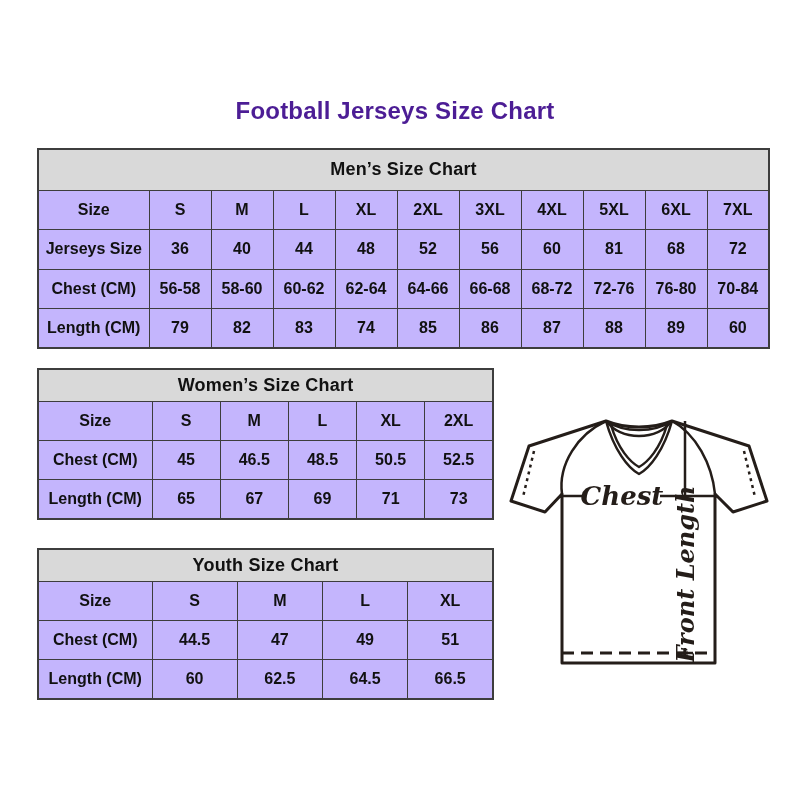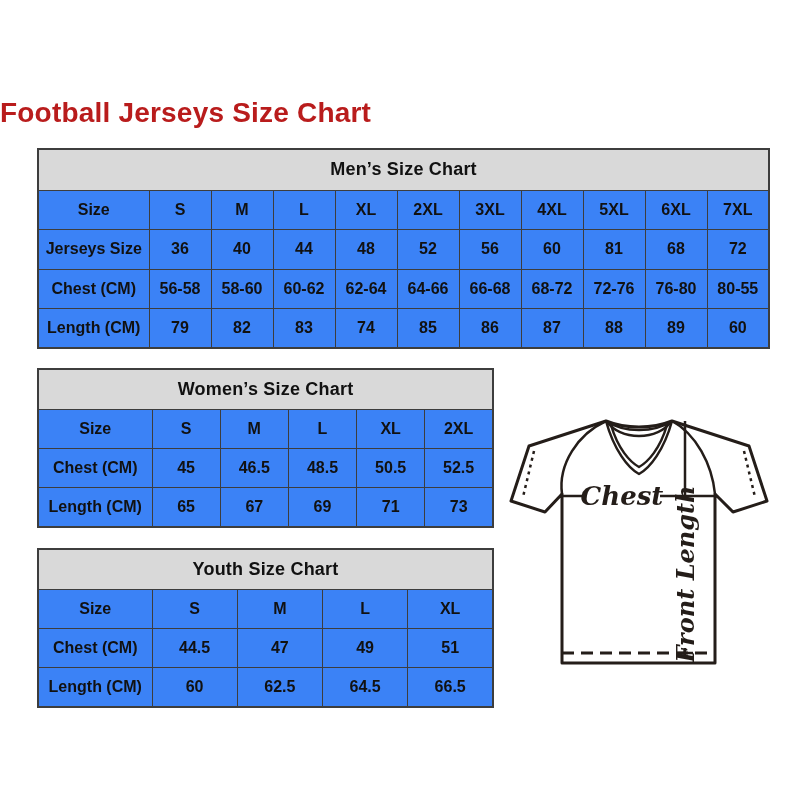--- a/index.html
+++ b/index.html
@@ -1,39 +1,39 @@
 <!DOCTYPE html>
 <html><head>
 <meta charset="utf-8">
 <style>
   html,body{margin:0;padding:0;}
   body{
     width:800px;height:800px;background:#ffffff;position:relative;
     font-family:"Liberation Sans",sans-serif;color:#111111;overflow:hidden;
   }
   .title{
-    position:absolute;top:97px;left:0;width:790px;
-    font-size:28px;font-weight:bold;letter-spacing:.2px;color:#b91c1c;
+    position:absolute;top:97px;left:0;width:790px;text-align:center;
+    font-size:24px;font-weight:bold;letter-spacing:.2px;color:#4c1d95;
   }
   table{
     position:absolute;border-collapse:collapse;table-layout:fixed;
-    border:2px solid #3d3d3d;background:#3b82f6;
+    border:2px solid #3d3d3d;background:#c4b5fd;
   }
   th,td{
     border:1.5px solid #3d3d3d;text-align:center;vertical-align:middle;
     font-weight:bold;padding:0;color:#111111;
   }
   th.section{background:#d9d9d9;font-size:18px;letter-spacing:.2px;}
   td{font-size:16px;}
   tr.hdr{height:41px;}
   tr.row{height:39.5px;}
   #mens-table{left:37px;top:148px;width:731px;}
   #womens-table{left:37px;top:368px;width:455px;}
   #youth-table{left:37px;top:548px;width:455px;}
-  #womens-table tr.hdr,#youth-table tr.hdr{height:40px;}
+  #womens-table tr.hdr,#youth-table tr.hdr{height:32px;}
   #womens-table tr.row,#youth-table tr.row{height:39.3px;}
   .jersey{position:absolute;left:500px;top:412px;}
   .jersey text{
     font-family:"DejaVu Serif","Liberation Serif",serif;
     font-style:italic;font-weight:bold;fill:#241d19;
   }
 </style>
 </head>
 <body>
 
@@ -78,21 +78,21 @@
     <td>Chest (CM)</td>
     <td>56-58</td>
     <td>58-60</td>
     <td>60-62</td>
     <td>62-64</td>
     <td>64-66</td>
     <td>66-68</td>
     <td>68-72</td>
     <td>72-76</td>
     <td>76-80</td>
-    <td>80-55</td>
+    <td>70-84</td>
   </tr>
   <tr class="row">
     <td>Length (CM)</td>
     <td>79</td>
     <td>82</td>
     <td>83</td>
     <td>74</td>
     <td>85</td>
     <td>86</td>
     <td>87</td>

